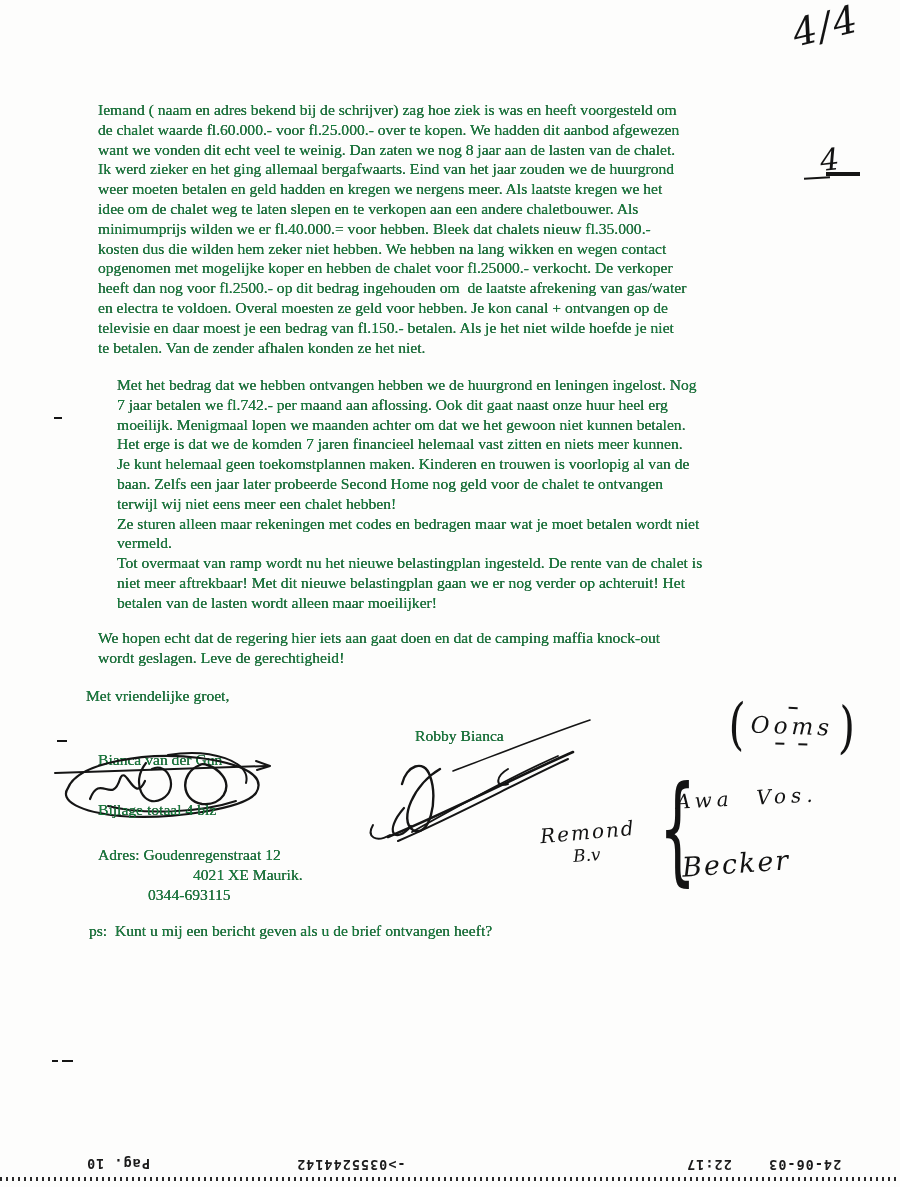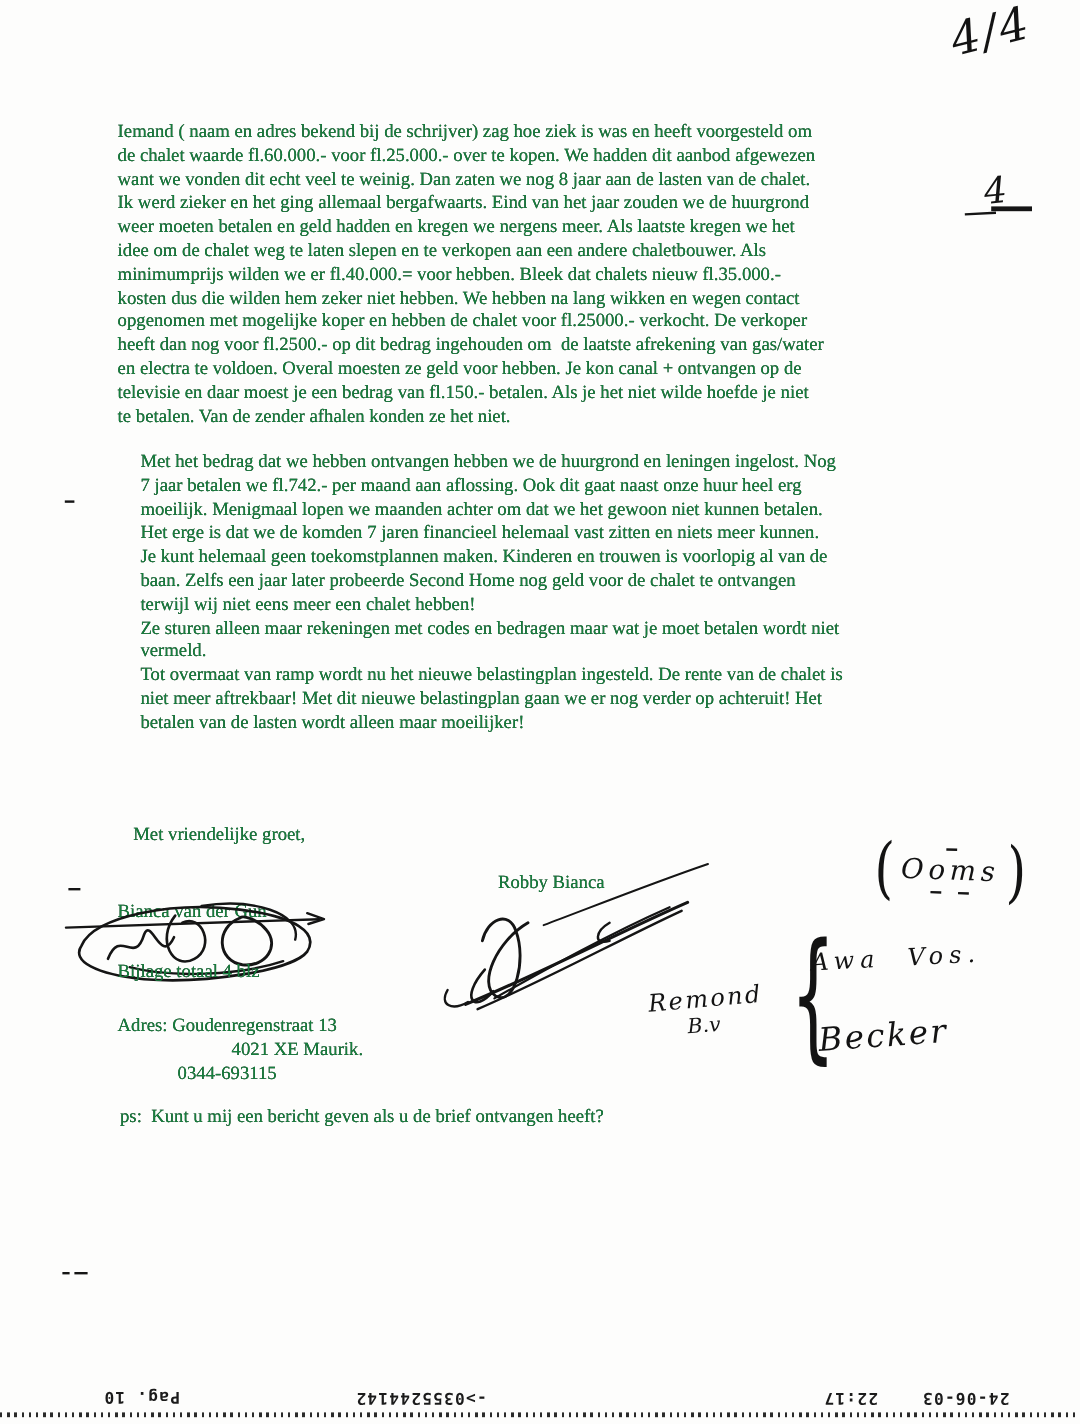--- a/index.html
+++ b/index.html
@@ -104,22 +104,24 @@
 Het erge is dat we de komden 7 jaren financieel helemaal vast zitten en niets meer kunnen.
 Je kunt helemaal geen toekomstplannen maken. Kinderen en trouwen is voorlopig al van de
 baan. Zelfs een jaar later probeerde Second Home nog geld voor de chalet te ontvangen
 terwijl wij niet eens meer een chalet hebben!
 Ze sturen alleen maar rekeningen met codes en bedragen maar wat je moet betalen wordt niet
 vermeld.
 Tot overmaat van ramp wordt nu het nieuwe belastingplan ingesteld. De rente van de chalet is
 niet meer aftrekbaar! Met dit nieuwe belastingplan gaan we er nog verder op achteruit! Het
 betalen van de lasten wordt alleen maar moeilijker!</div>
 
+  <div class="typed" style="left:98px;top:628px;">We hopen echt dat de regering hier iets aan gaat doen en dat de camping maffia knock-out
+wordt geslagen. Leve de gerechtigheid!</div>
 
-  <div class="typed" style="left:111px;top:686px;text-align:right;">Met vriendelijke groet,</div>
+  <div class="typed" style="left:86px;top:686px;text-align:right;">Met vriendelijke groet,</div>
 
   <div class="typed" style="left:98px;top:750px;">Bianca van der Gun</div>
 
   <div class="typed" style="left:415px;top:726px;">Robby Bianca</div>
 
   <svg class="sig" style="left:50px;top:743px;" width="230" height="80" viewBox="0 0 230 80">
     <path d="M18,45 C28,20 95,8 150,15 C196,21 216,34 206,50 C194,66 120,77 70,73 C30,69 9,58 18,45 Z" stroke-width="2.2"></path>
     <path d="M5,30 L216,23" stroke-width="2"></path>
     <path d="M206,18 L220,23 L207,27" stroke-width="2"></path>
     <path d="M40,56 C50,30 62,62 70,36 C76,20 84,62 95,38" stroke-width="2.2"></path>
@@ -135,25 +137,25 @@
     <path d="M210,45 C158,69 100,101 40,127" stroke-width="2"></path>
     <path d="M200,42 C150,64 100,92 54,118" stroke-width="1.8"></path>
     <path d="M82,55 C56,70 40,106 55,116 C71,125 81,86 72,62 C66,44 48,52 44,70" stroke-width="2.4"></path>
     <path d="M46,94 C25,118 37,131 53,112" stroke-width="2.2"></path>
     <path d="M32,121 C18,129 8,123 15,111" stroke-width="2"></path>
     <path d="M150,55 C138,62 136,74 150,70" stroke-width="2"></path>
   </svg>
 
   <div class="typed" style="left:98px;top:800px;">Bijlage totaal 4 blz</div>
 
-  <div class="typed" style="left:98px;top:845px;">Adres: Goudenregenstraat 13</div>
+  <div class="typed" style="left:98px;top:845px;">Adres: Goudenregenstraat 12</div>
   <div class="typed" style="left:148px;top:865px;margin-left:45px;">4021 XE Maurik.</div>
   <div class="typed" style="left:148px;top:885px;">0344-693115</div>
 
-  <div class="typed" style="left:100px;top:921px;">ps:  Kunt u mij een bericht geven als u de brief ontvangen heeft?</div>
+  <div class="typed" style="left:89px;top:921px;">ps:  Kunt u mij een bericht geven als u de brief ontvangen heeft?</div>
 
   <div class="ooms-wrap">
     <span class="hw ooms-paren">(</span>
     <span class="ooms-mid">
       <span class="dash-row">
           <i></i>
         </span>
       <span class="hw ooms-word">Ooms</span>
       <span class="dash-row">
           <i></i>

